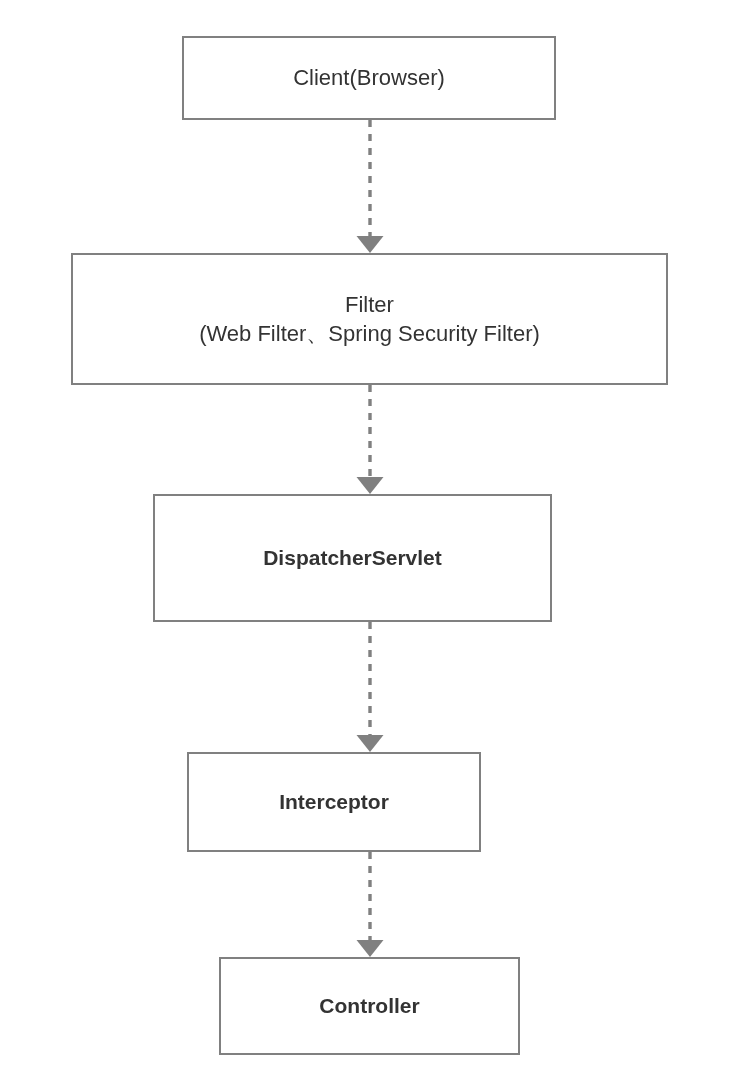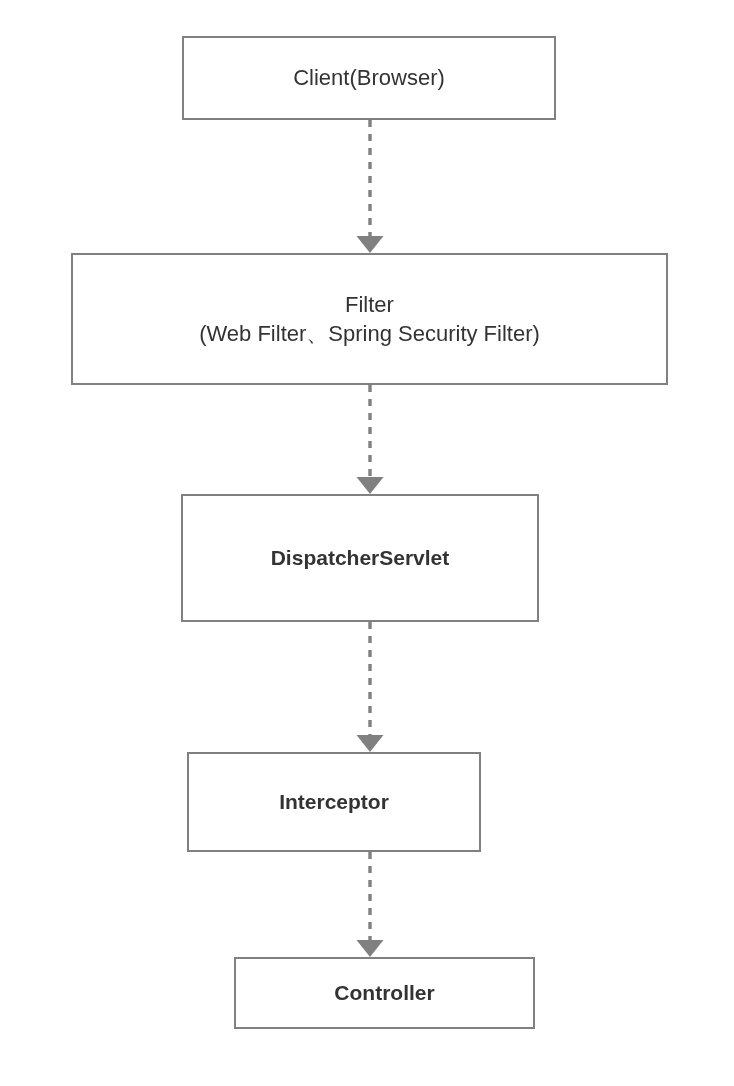--- a/index.html
+++ b/index.html
@@ -41,23 +41,23 @@
   }
   .node.regular .node-label {
     font-weight: 400;
   }
   .node.strong .node-label {
     font-weight: 700;
   }
   
   #node-client      { left: 182px; top: 36px;  width: 374px; height: 84px;  }
   #node-filter      { left: 71px;  top: 253px; width: 597px; height: 132px; }
-  #node-dispatcher  { left: 181px; top: 494px; width: 358px; height: 128px; }
+  #node-dispatcher  { left: 153px; top: 494px; width: 399px; height: 128px; }
   #node-interceptor { left: 187px; top: 752px; width: 294px; height: 100px; }
-  #node-controller  { left: 234px; top: 957px; width: 301px; height: 72px;  }
+  #node-controller  { left: 219px; top: 957px; width: 301px; height: 98px;  }
 
   #node-client .node-label      { font-size: 22px; text-align: center; }
   #node-filter .node-label      { font-size: 22px; }
   #node-dispatcher .node-label  { font-size: 21px; }
   #node-interceptor .node-label { font-size: 21px; }
   #node-controller .node-label  { font-size: 21px; }
 
   .connector {
     position: absolute;
     z-index: 1;

